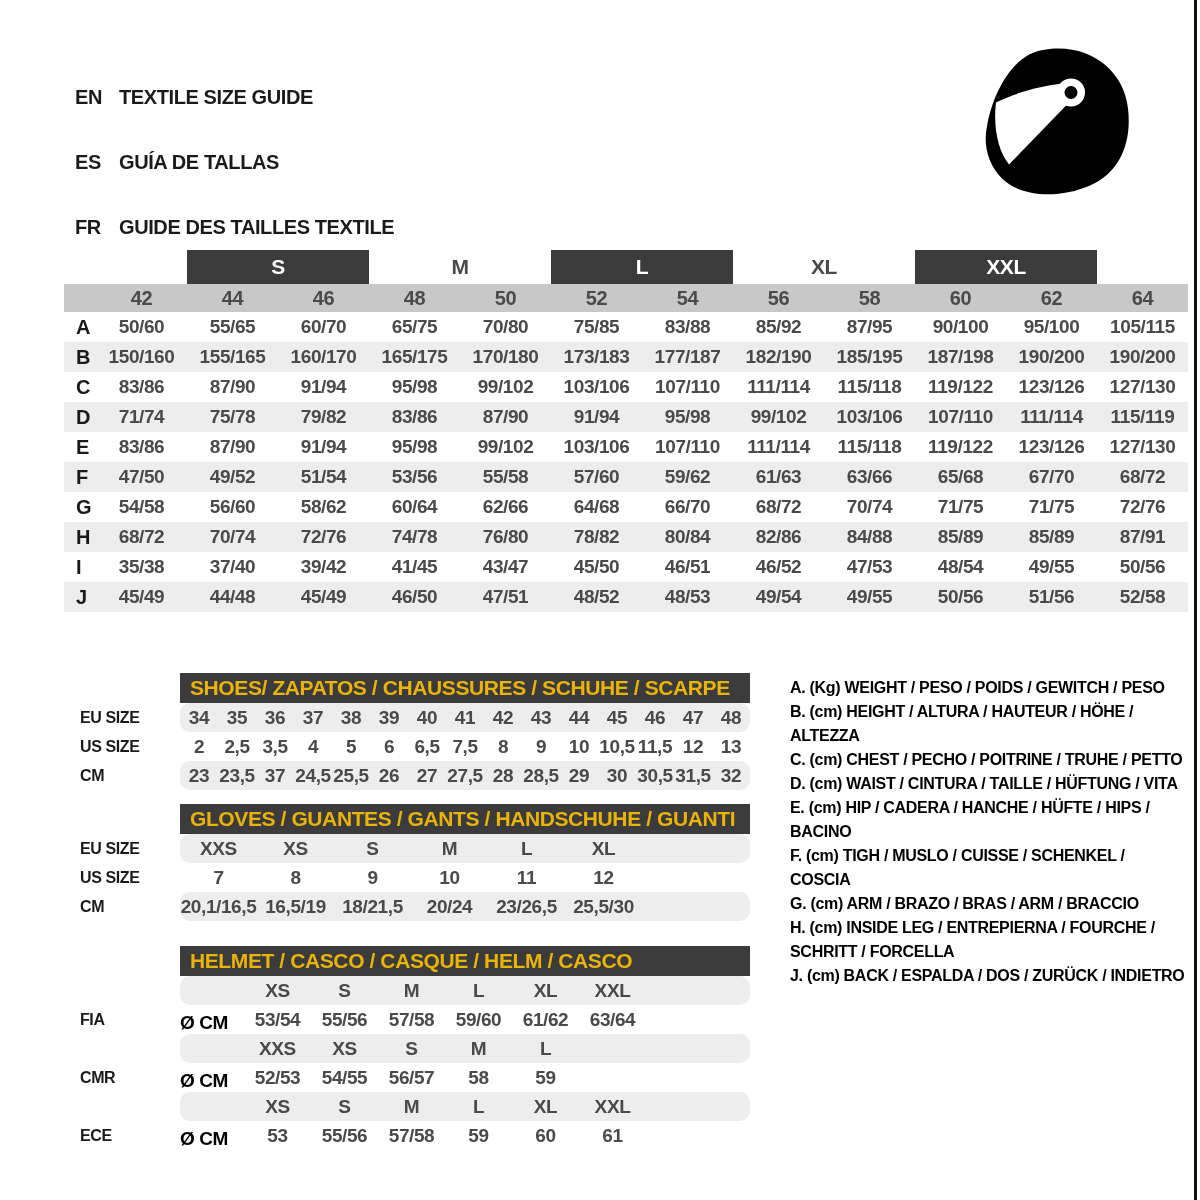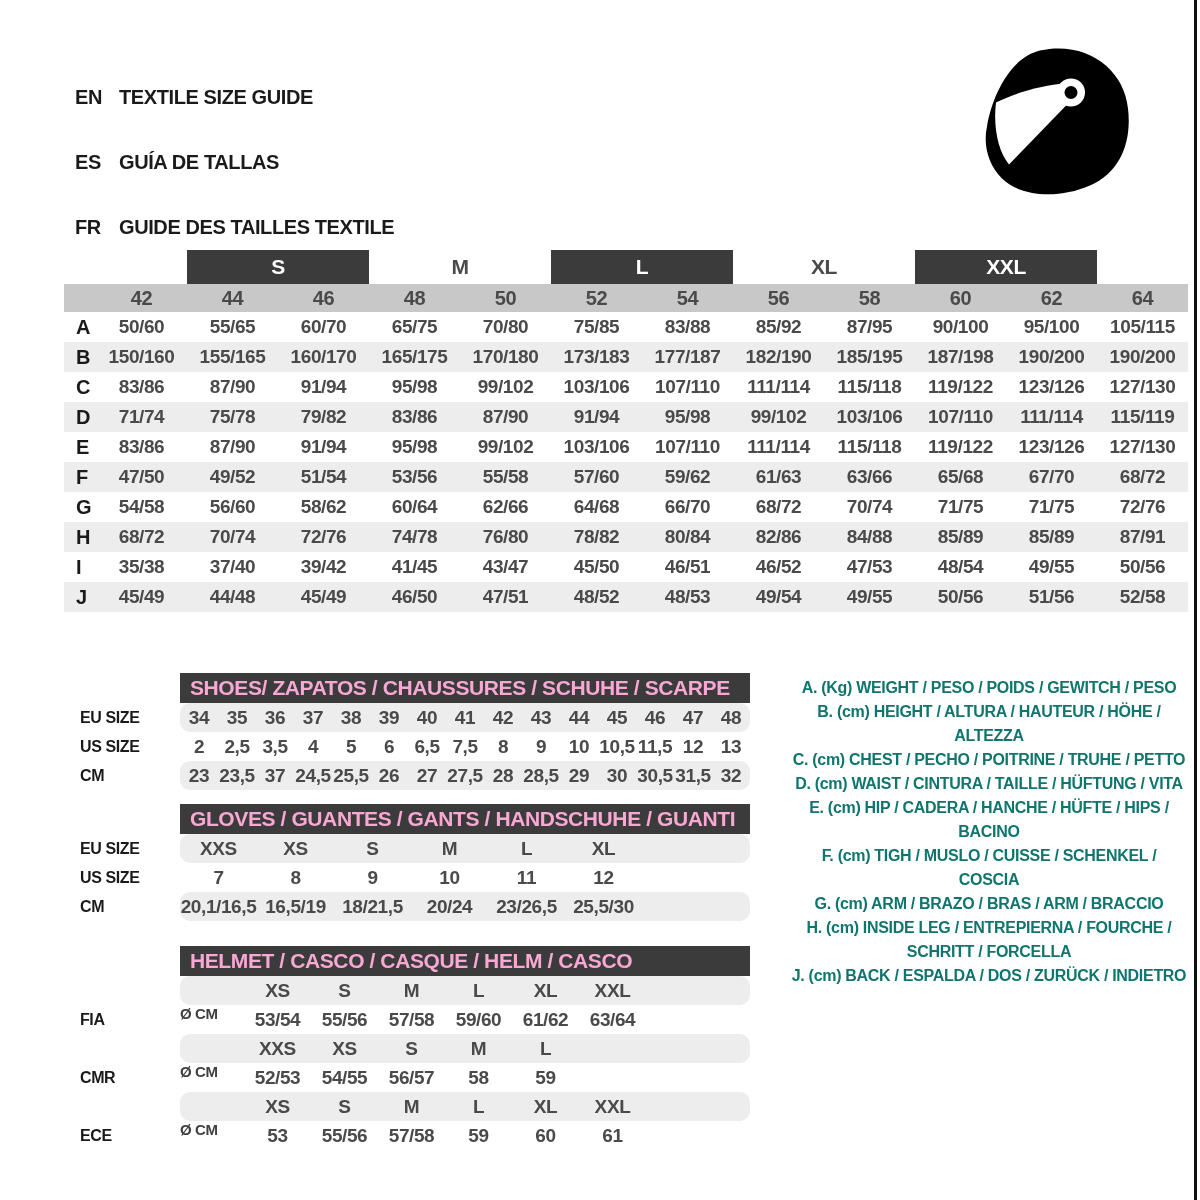--- a/index.html
+++ b/index.html
@@ -26,38 +26,38 @@
     font-size:20px;color:#4a4a4a;}
   .trow{height:30px;}
   .trow.shade{background:#ededed;}
   .trow .cell{display:flex;align-items:center;justify-content:center;
     font-size:19px;color:#4a4a4a;white-space:nowrap;}
   .trow .rlabel{display:flex;align-items:center;padding-left:12px;
     font-size:20px;color:#1a1a1a;}
   
   .btable{position:absolute;left:64px;width:686px;}
   .btable .bar{margin-left:116px;width:570px;height:30px;background:#3b3b3b;
-    color:#f9a8d4;font-size:21px;line-height:30px;padding-left:10px;
+    color:#eab308;font-size:21px;line-height:30px;padding-left:10px;
     box-sizing:border-box;white-space:nowrap;}
   .brow{display:grid;grid-template-columns:116px 570px;height:29px;}
   .brow .slabel{display:flex;align-items:center;padding-left:16px;
     font-size:16px;color:#1a1a1a;white-space:nowrap;}
-  .bcontent{display:flex;align-items:flex-start;border-radius:10px;}
+  .bcontent{display:flex;align-items:flex-end;border-radius:10px;}
   .bcontent.band{background:#ededed;}
   .sgrid{display:grid;height:100%;}
   .sgrid.cols15{grid-template-columns:repeat(15,38px);width:570px;}
   .sgrid.cols6g{grid-template-columns:repeat(6,77px);width:462px;}
   .sgrid.cols6h{grid-template-columns:repeat(6,67px);width:402px;}
   .scell{display:flex;align-items:center;justify-content:center;
     font-size:19px;color:#4a4a4a;white-space:nowrap;}
   .unitcell{width:64px;display:flex;align-items:center;
-    font-size:15px;color:#404040;white-space:nowrap;}
+    font-size:19px;color:#000000;white-space:nowrap;}
   
   .legend{position:absolute;left:790px;top:676px;width:398px;}
-  .legend-item{font-size:16px;line-height:24px;color:#0f766e;letter-spacing:-0.3px;text-align:center;}
+  .legend-item{font-size:16px;line-height:24px;color:#000000;letter-spacing:-0.3px;}
   
   .right-border{position:absolute;left:1194px;top:0;width:3px;height:1200px;
     background:#101010;}
 </style>
 </head>
 <body>
 
 <div class="lang-block">
     <div class="lang-row">
       <span class="lang-code">EN</span>

